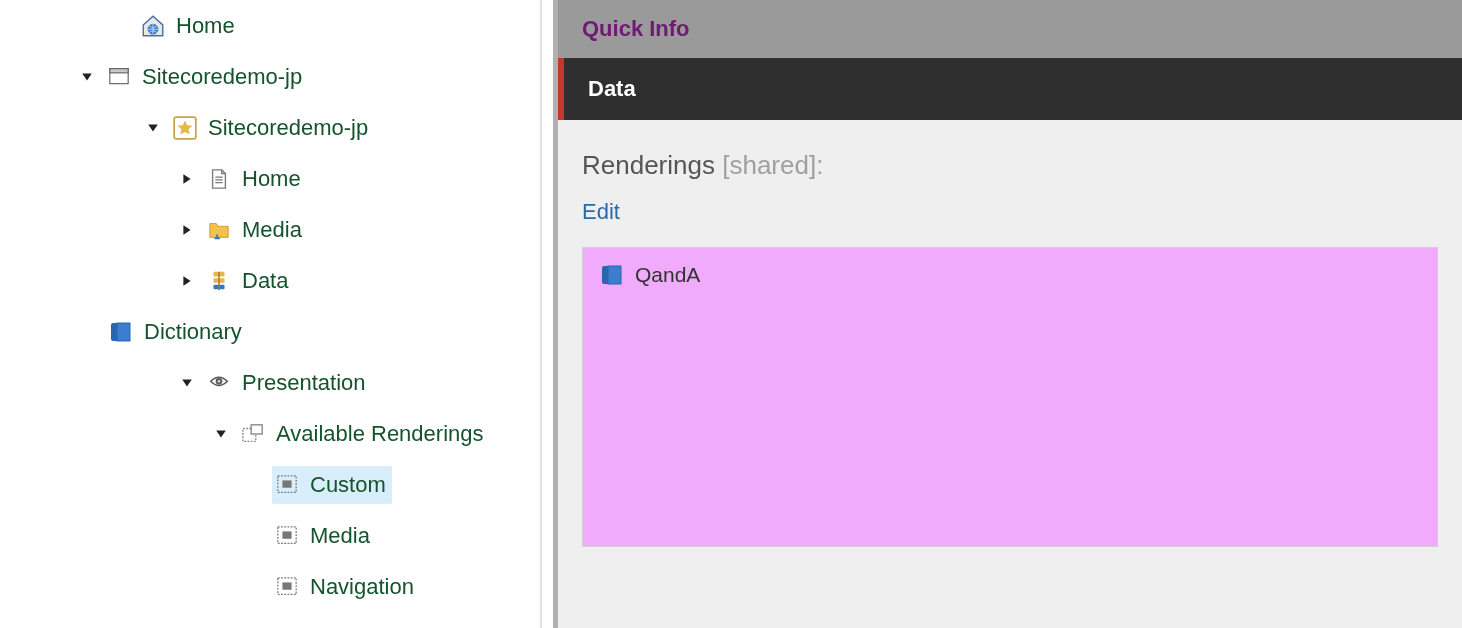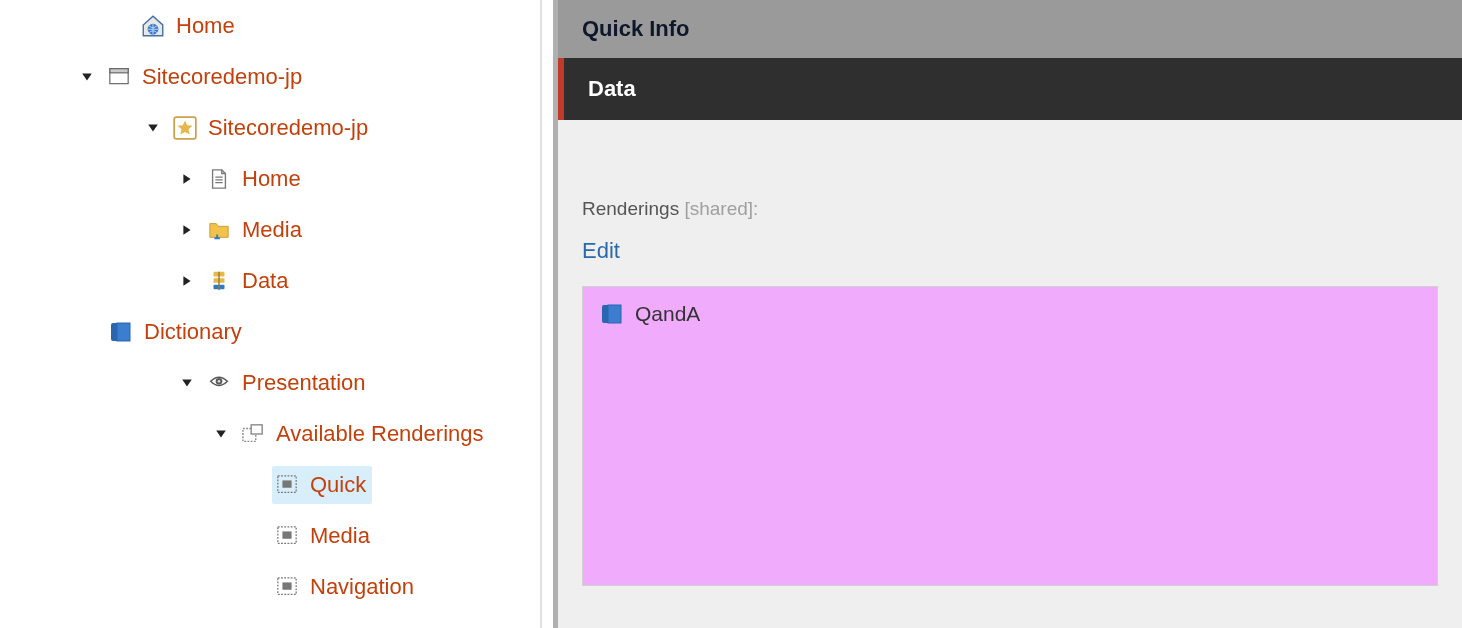--- a/index.html
+++ b/index.html
@@ -50,57 +50,56 @@
     color: #222;
   }
   .arrow.none { visibility: hidden; }
   .icon {
     width: 26px; height: 26px;
     display: inline-flex;
     align-items: center; justify-content: center;
     margin-right: 10px;
     flex: 0 0 26px;
   }
-  .label { font-size: 22px; color: #c2410c; }
+  .label { font-size: 22px; color: #14532d; }
   
   .divider {
     flex: 0 0 18px;
     background: #fff;
     border-left: 2px solid #e1e1e1;
     border-right: 5px solid #b0b0b0;
   }
   
   .content-panel {
     flex: 1 1 auto;
     background: #efefef;
     display: flex;
     flex-direction: column;
   }
   .section-quickinfo {
     background: #9a9a9a;
-    color: #0f172a;
+    color: #701a75;
     font-weight: 600;
     font-size: 22px;
     padding: 16px 24px;
   }
   .section-data {
     background: #2f2f2f;
     color: #fff;
     font-weight: 600;
     font-size: 22px;
     padding: 18px 24px;
     border-left: 6px solid #c0392b;
   }
   .field-area {
     padding: 30px 24px 12px 24px;
   }
   .field-label {
-    font-size: 19px;
+    font-size: 26px;
     color: #555;
-    margin-top: 48px;
   }
   .field-label .shared {
     color: #a0a0a0;
   }
   .edit-link {
     display: inline-block;
     margin-top: 18px;
     color: #2a6aa9;
     cursor: pointer;
     font-size: 22px;
@@ -280,21 +279,21 @@
 
     <div class="tree-row interactive selected" style="padding-left:246px">
       <span class="arrow none"></span>
       <span class="inner">
         <span class="icon">
           <svg viewBox="0 0 24 24" width="24" height="22">
             <rect x="2" y="2" width="20" height="18" fill="none" stroke="#777" stroke-width="1.4" stroke-dasharray="2 1.5"></rect>
             <rect x="7" y="7" width="10" height="8" fill="#777"></rect>
           </svg>
         </span>
-        <span class="label">Quick</span>
+        <span class="label">Custom</span>
       </span>
     </div>
 
     <div class="tree-row interactive" style="padding-left:246px">
       <span class="arrow none"></span>
       <span class="inner">
         <span class="icon">
           <svg viewBox="0 0 24 24" width="24" height="22">
             <rect x="2" y="2" width="20" height="18" fill="none" stroke="#777" stroke-width="1.4" stroke-dasharray="2 1.5"></rect>
             <rect x="7" y="7" width="10" height="8" fill="#777"></rect>

